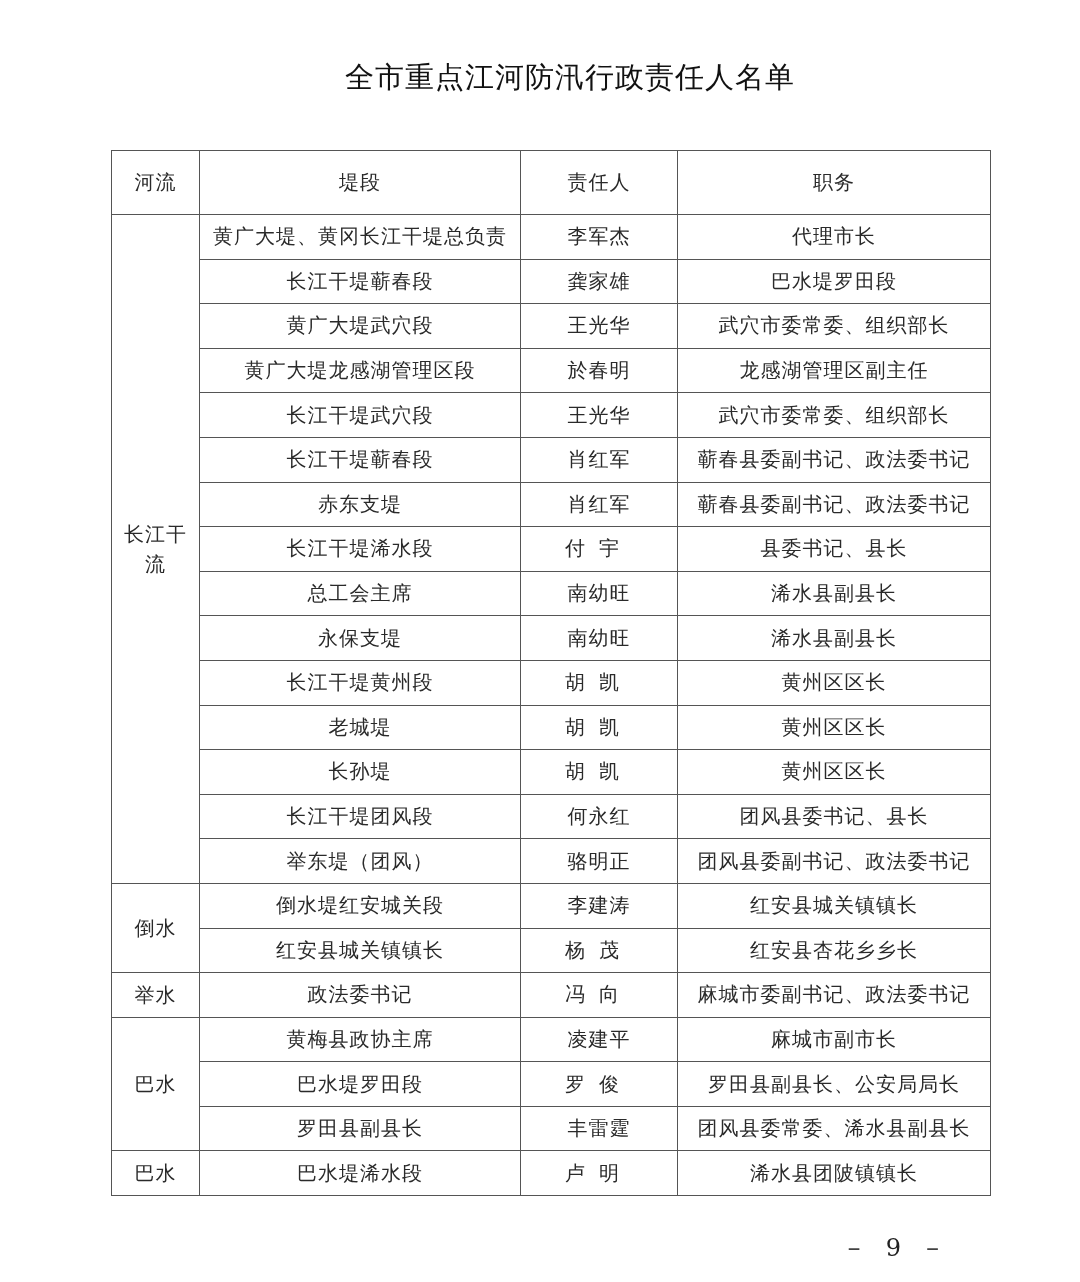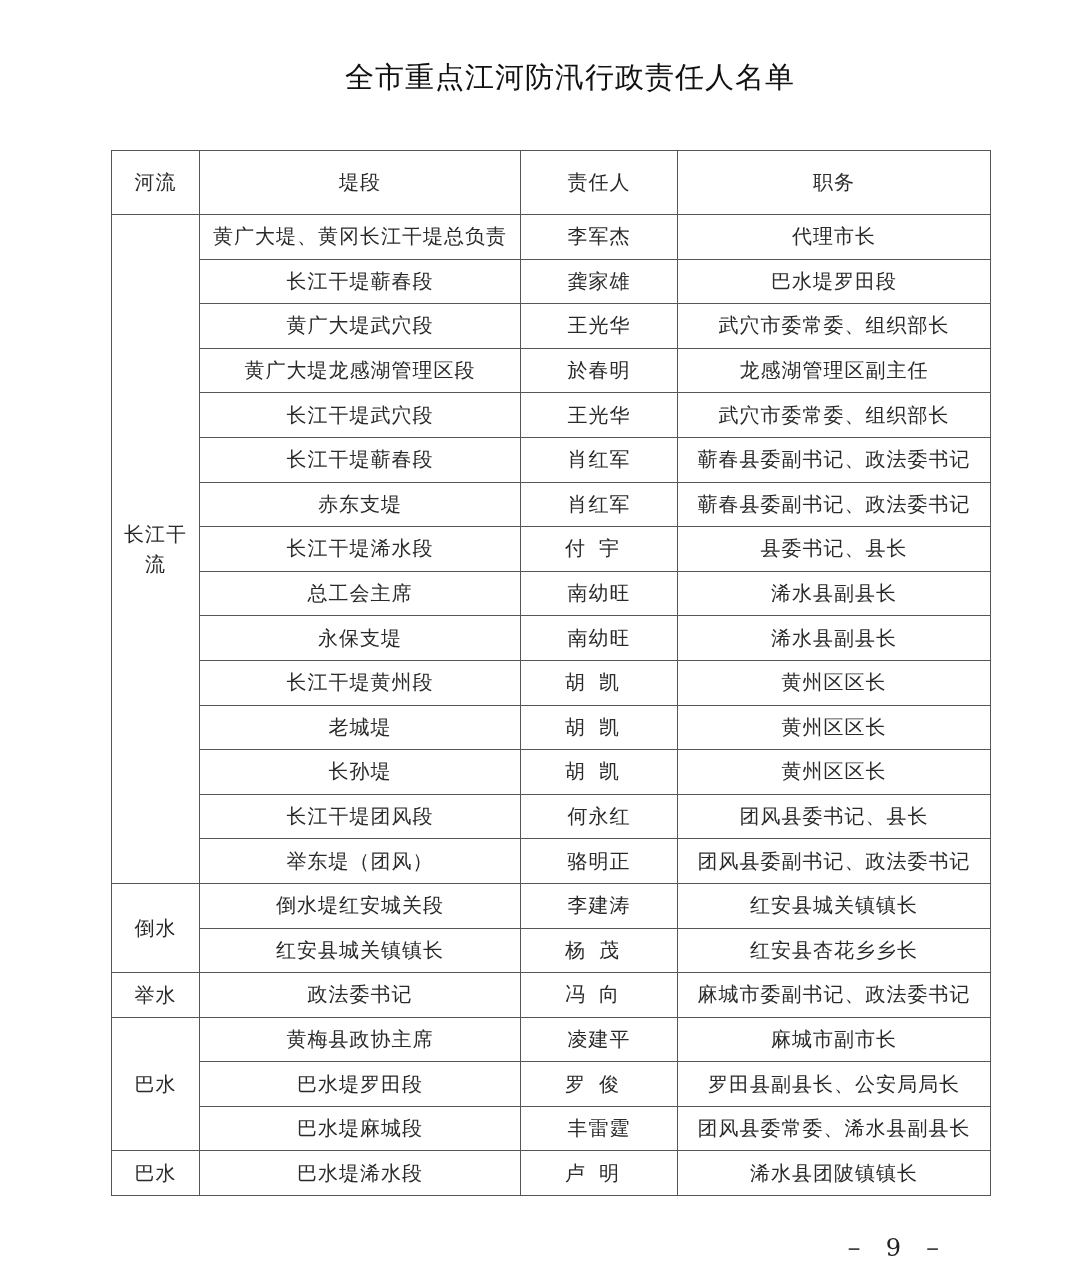--- a/index.html
+++ b/index.html
@@ -151,21 +151,21 @@
         <td>黄梅县政协主席</td>
         <td>凌建平</td>
         <td>麻城市副市长</td>
       </tr>
       <tr>
         <td>巴水堤罗田段</td>
         <td class="pn">罗俊</td>
         <td>罗田县副县长、公安局局长</td>
       </tr>
       <tr>
-        <td>巴水堤麻城段</td>
+        <td>罗田县副县长</td>
         <td>丰雷霆</td>
         <td>团风县委常委、浠水县副县长</td>
       </tr>
       <tr>
         <td rowspan="1" class="river">巴水</td>
         <td>巴水堤浠水段</td>
         <td class="pn">卢明</td>
         <td>浠水县团陂镇镇长</td>
       </tr>
     </tbody>

